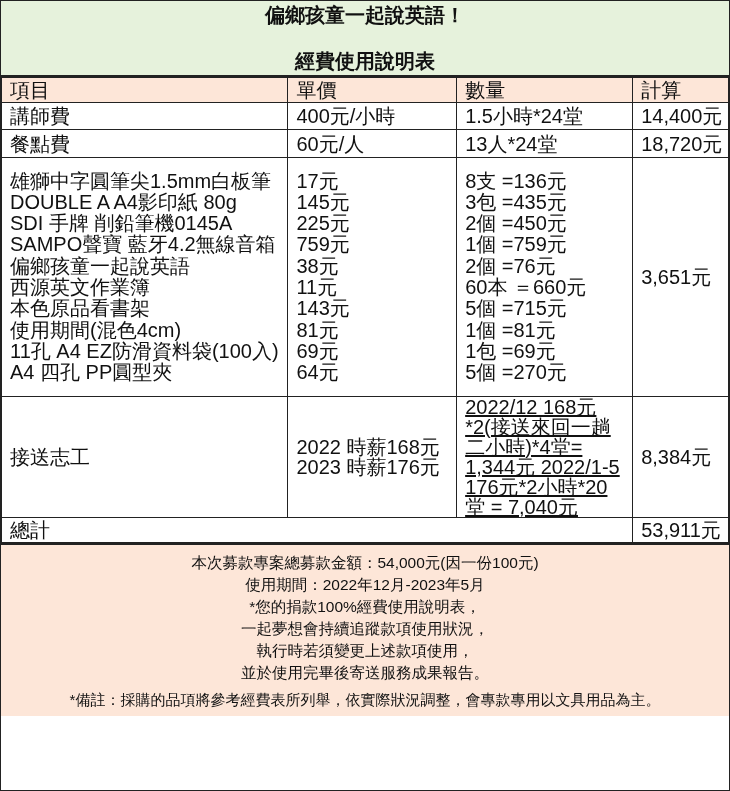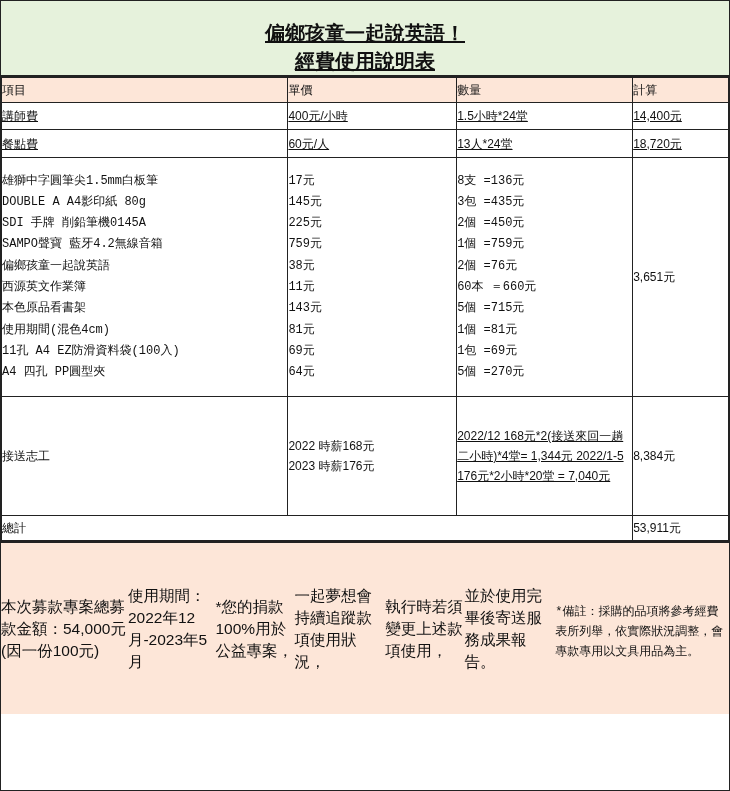--- a/index.html
+++ b/index.html
@@ -1,26 +1,26 @@
 <!DOCTYPE html>
 <html><head>
 <meta charset="utf-8">
 <style>
   html, body { margin: 0; padding: 0; background: #ffffff; }
   body { width: 730px; height: 791px; overflow: hidden; font-family: "Liberation Sans", "DejaVu Sans", sans-serif; color: #111; }
   .sheet { position: relative; width: 728px; height: 789px; border: 1px solid #222; background: #fff; }
-  .title { height: 74px; background: #e6f2dc; border-bottom: 2px solid #222; display: flex; flex-direction: column; align-items: center; justify-content: flex-end; font-weight: bold; font-size: 20px; line-height: 28px; text-decoration: underline; }
+  .title { height: 74px; background: #e6f2dc; border-bottom: 2px solid #222; display: flex; flex-direction: column; align-items: center; justify-content: space-between; font-weight: bold; font-size: 20px; line-height: 28px; }
   table { border-collapse: collapse; width: 728px; table-layout: fixed; }
-  td { border: 1px solid #222; padding: 0 0; font-size: 12px; line-height: 20px; vertical-align: middle; white-space: nowrap; overflow: hidden; }
+  td { border: 1px solid #222; padding: 0 8px; font-size: 20px; line-height: 20px; vertical-align: middle; white-space: nowrap; overflow: hidden; }
   td.wrap { white-space: normal; text-decoration: underline; }
   tr.hdr td { background: #fde6d8; height: 24px; }
-  tr.r1 td { height: 24px; text-decoration: underline; }
-  td.lines div { line-height: 21.3px; font-family: Liberation Mono, monospace; }
-  .footer { background: #fde6d8; border-top: 2px solid #222; height: 171px; display: flex; flex-direction: row; align-items: center; justify-content: center; font-size: 15.5px; line-height: 22px; }
-  .footer .note { font-size: 12px; line-height: 20px; margin-top: 6px; font-family: Liberation Mono, monospace; }
+  tr.r1 td { height: 24px; }
+  td.lines div { line-height: 21.3px; }
+  .footer { background: #fde6d8; border-top: 2px solid #222; height: 171px; display: flex; flex-direction: column; align-items: center; justify-content: center; font-size: 15.5px; line-height: 22px; }
+  .footer .note { font-size: 15px; line-height: 20px; margin-top: 6px; }
   .c1 { width: 275px; } .c2 { width: 162px; } .c3 { width: 169px; } .c4 { width: 92px; }
 </style>
 </head>
 <body>
 
 <div class="sheet">
   <div class="title">
     <div>偏鄉孩童一起說英語！</div>
     <div>經費使用說明表</div>
   </div>
@@ -107,19 +107,19 @@
     <tr style="height:25px">
       <td colspan="3">總計</td>
       <td>53,911元</td>
     </tr>
   </tbody>
     </table>
 
   <div class="footer">
     <div>本次募款專案總募款金額：54,000元(因一份100元)</div>
     <div>使用期間：2022年12月-2023年5月</div>
-    <div>*您的捐款100%用於公益專案，</div>
+    <div>*您的捐款100%經費使用說明表，</div>
     <div>一起夢想會持續追蹤款項使用狀況，</div>
     <div>執行時若須變更上述款項使用，</div>
     <div>並於使用完畢後寄送服務成果報告。</div>
     <div class="note">*備註：採購的品項將參考經費表所列舉，依實際狀況調整，會專款專用以文具用品為主。</div>
   </div>
 </div>
 
 </body></html>

